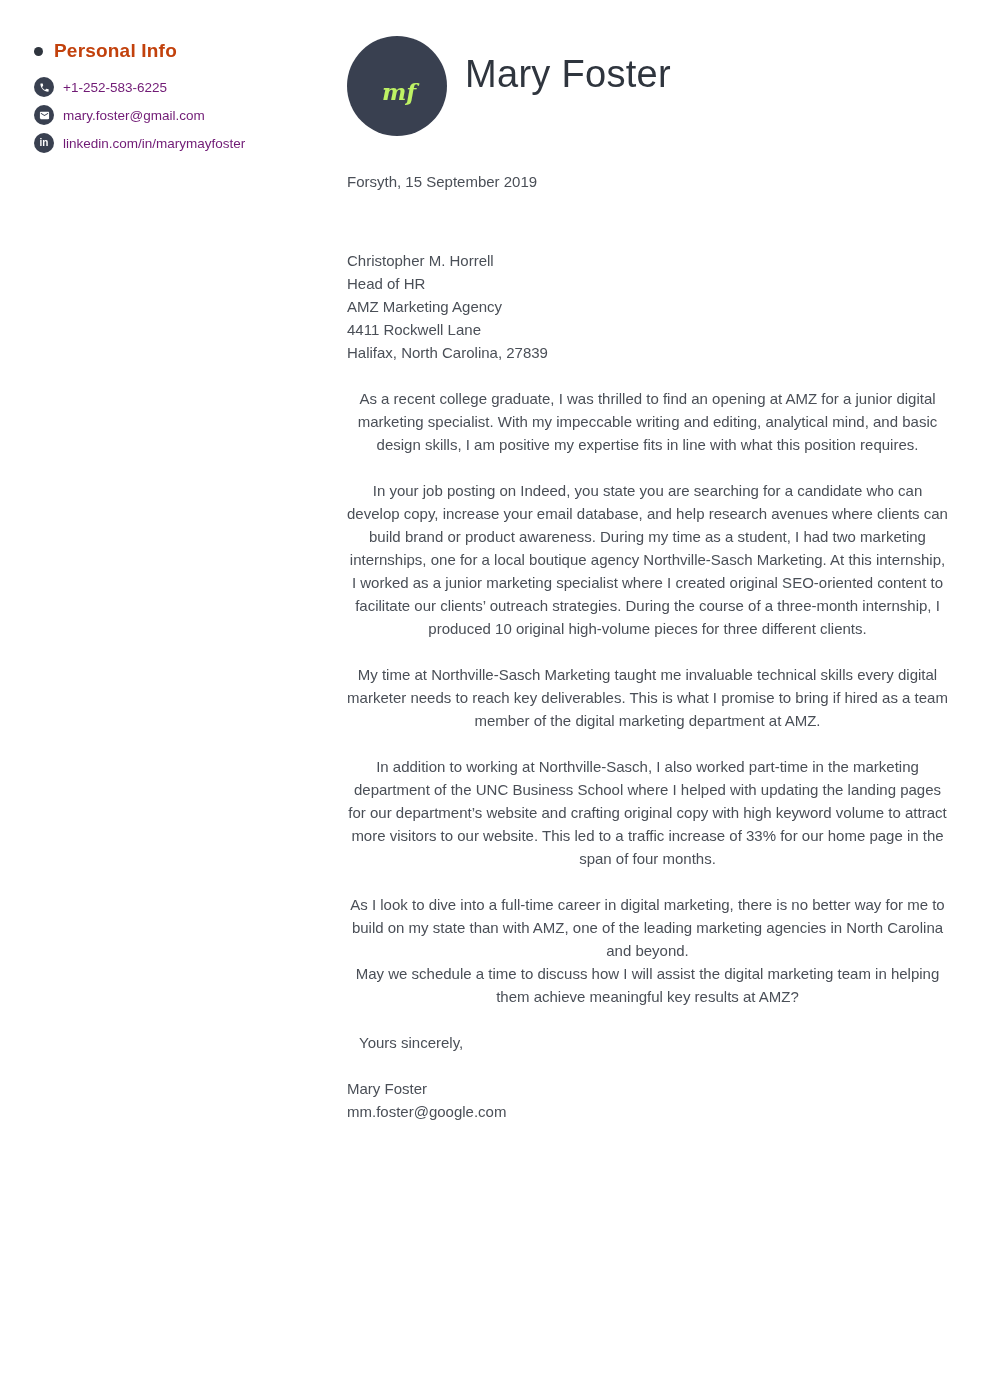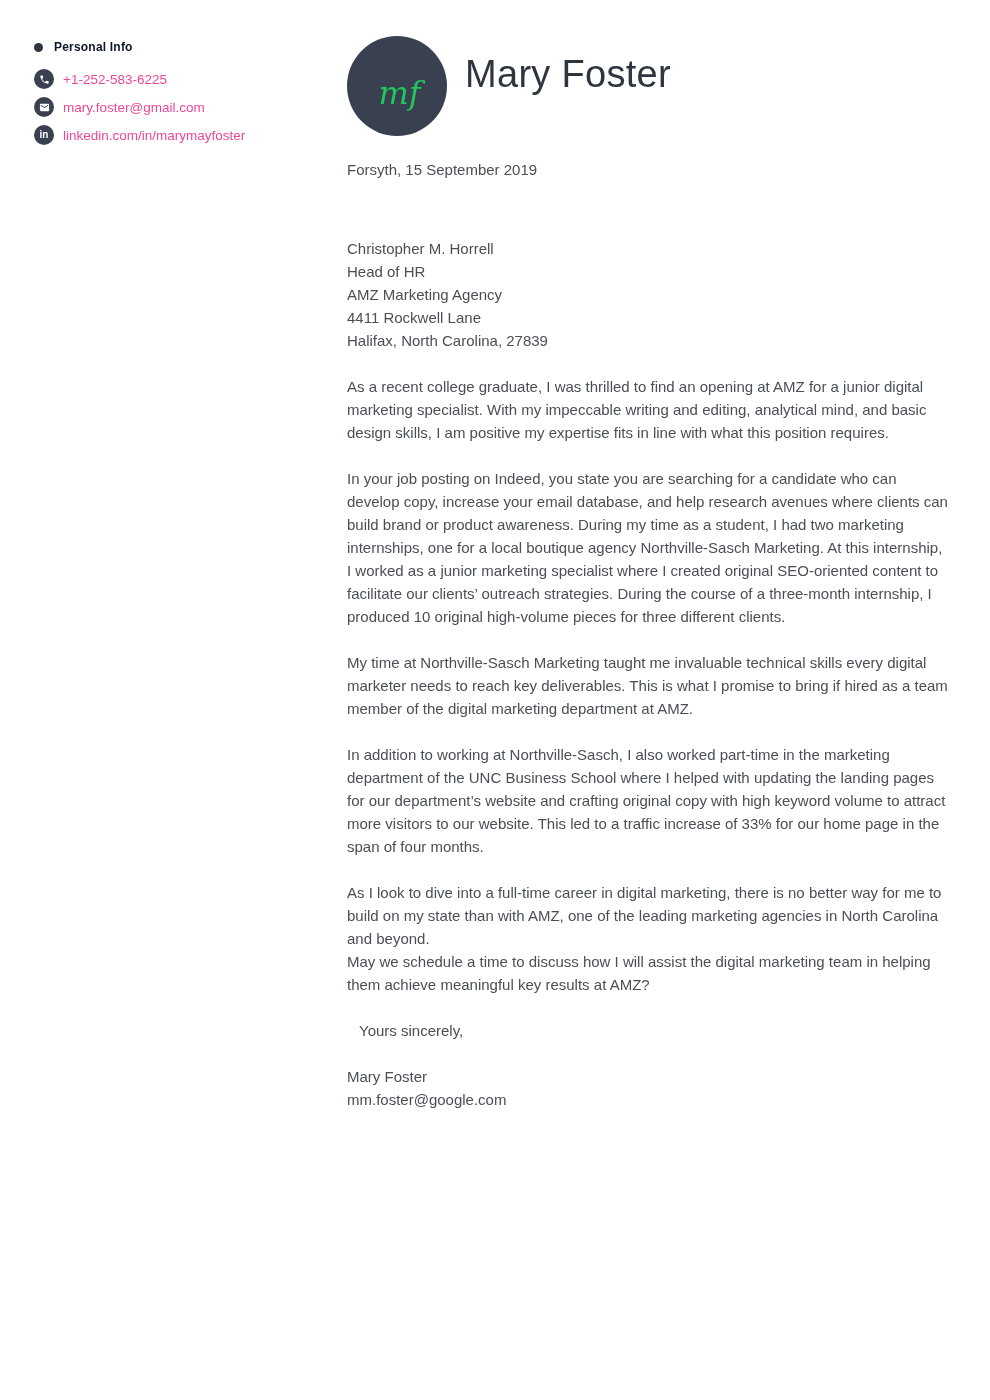--- a/index.html
+++ b/index.html
@@ -16,23 +16,23 @@
   
   .sidebar {
     position: absolute;
     left: 34px;
     top: 40px;
     width: 295px;
   }
   .sidebar-heading {
     display: flex;
     align-items: center;
-    font-size: 12px;
+    font-size: 19px;
     font-weight: bold;
-    color: #0f172a;
+    color: #c2410c;
     letter-spacing: 0.2px;
   }
   .bullet {
     width: 9px;
     height: 9px;
     border-radius: 50%;
     background: #2f353e;
     margin-right: 11px;
     flex: 0 0 auto;
   }
@@ -59,21 +59,21 @@
     flex: 0 0 auto;
   }
   .cicon svg { width: 11px; height: 11px; fill: #ffffff; display: block; }
   .linkedin-glyph {
     color: #ffffff;
     font-size: 10px;
     font-weight: bold;
     line-height: 1;
     font-family: "Liberation Sans", sans-serif;
   }
-  .ctext { font-size: 13.5px; color: #ec4899; }
+  .ctext { font-size: 13.5px; color: #701a75; }
 
   
   .content {
     position: absolute;
     left: 347px;
     top: 36px;
     width: 601px;
     color: #4a4f57;
     font-size: 15px;
     line-height: 23px;
@@ -87,40 +87,41 @@
     position: relative;
     flex: 0 0 auto;
   }
   .monogram {
     position: absolute;
     left: 50%;
     top: 50%;
     transform: translate(-44%, -28%);
     font-family: "DejaVu Serif", serif;
     font-style: italic;
-    font-size: 32px;
-    color: #22c55e;
+    font-size: 23px;
+    color: #bef264;
     line-height: 1;
+    font-weight: bold;
   }
   .name {
     margin: 16px 0 0 18px;
     font-size: 38px;
     line-height: 44px;
     font-weight: 400;
     color: #2f353e;
     letter-spacing: 0.3px;
     white-space: nowrap;
   }
   .name .last { font-weight: 400; margin-top: 47px; }
 
-  .date { margin: 22px 0 0 0; }
+  .date { margin: 34px 0 0 0; }
   .recipient { margin-top: 56px; }
   .recipient p, .signature p { margin: 0; }
   .salutation { margin: 56px 0 0 0; }
-  .para { margin: 23px 0 0 0; }
+  .para { margin: 23px 0 0 0; text-align: center; }
   .para.no-gap { margin-top: 0; }
   .closing { margin: 23px 0 0 12px; }
   .signature { margin-top: 23px; }
 </style>
 </head>
 <body>
 
 <div class="page">
 
   <aside class="sidebar">

